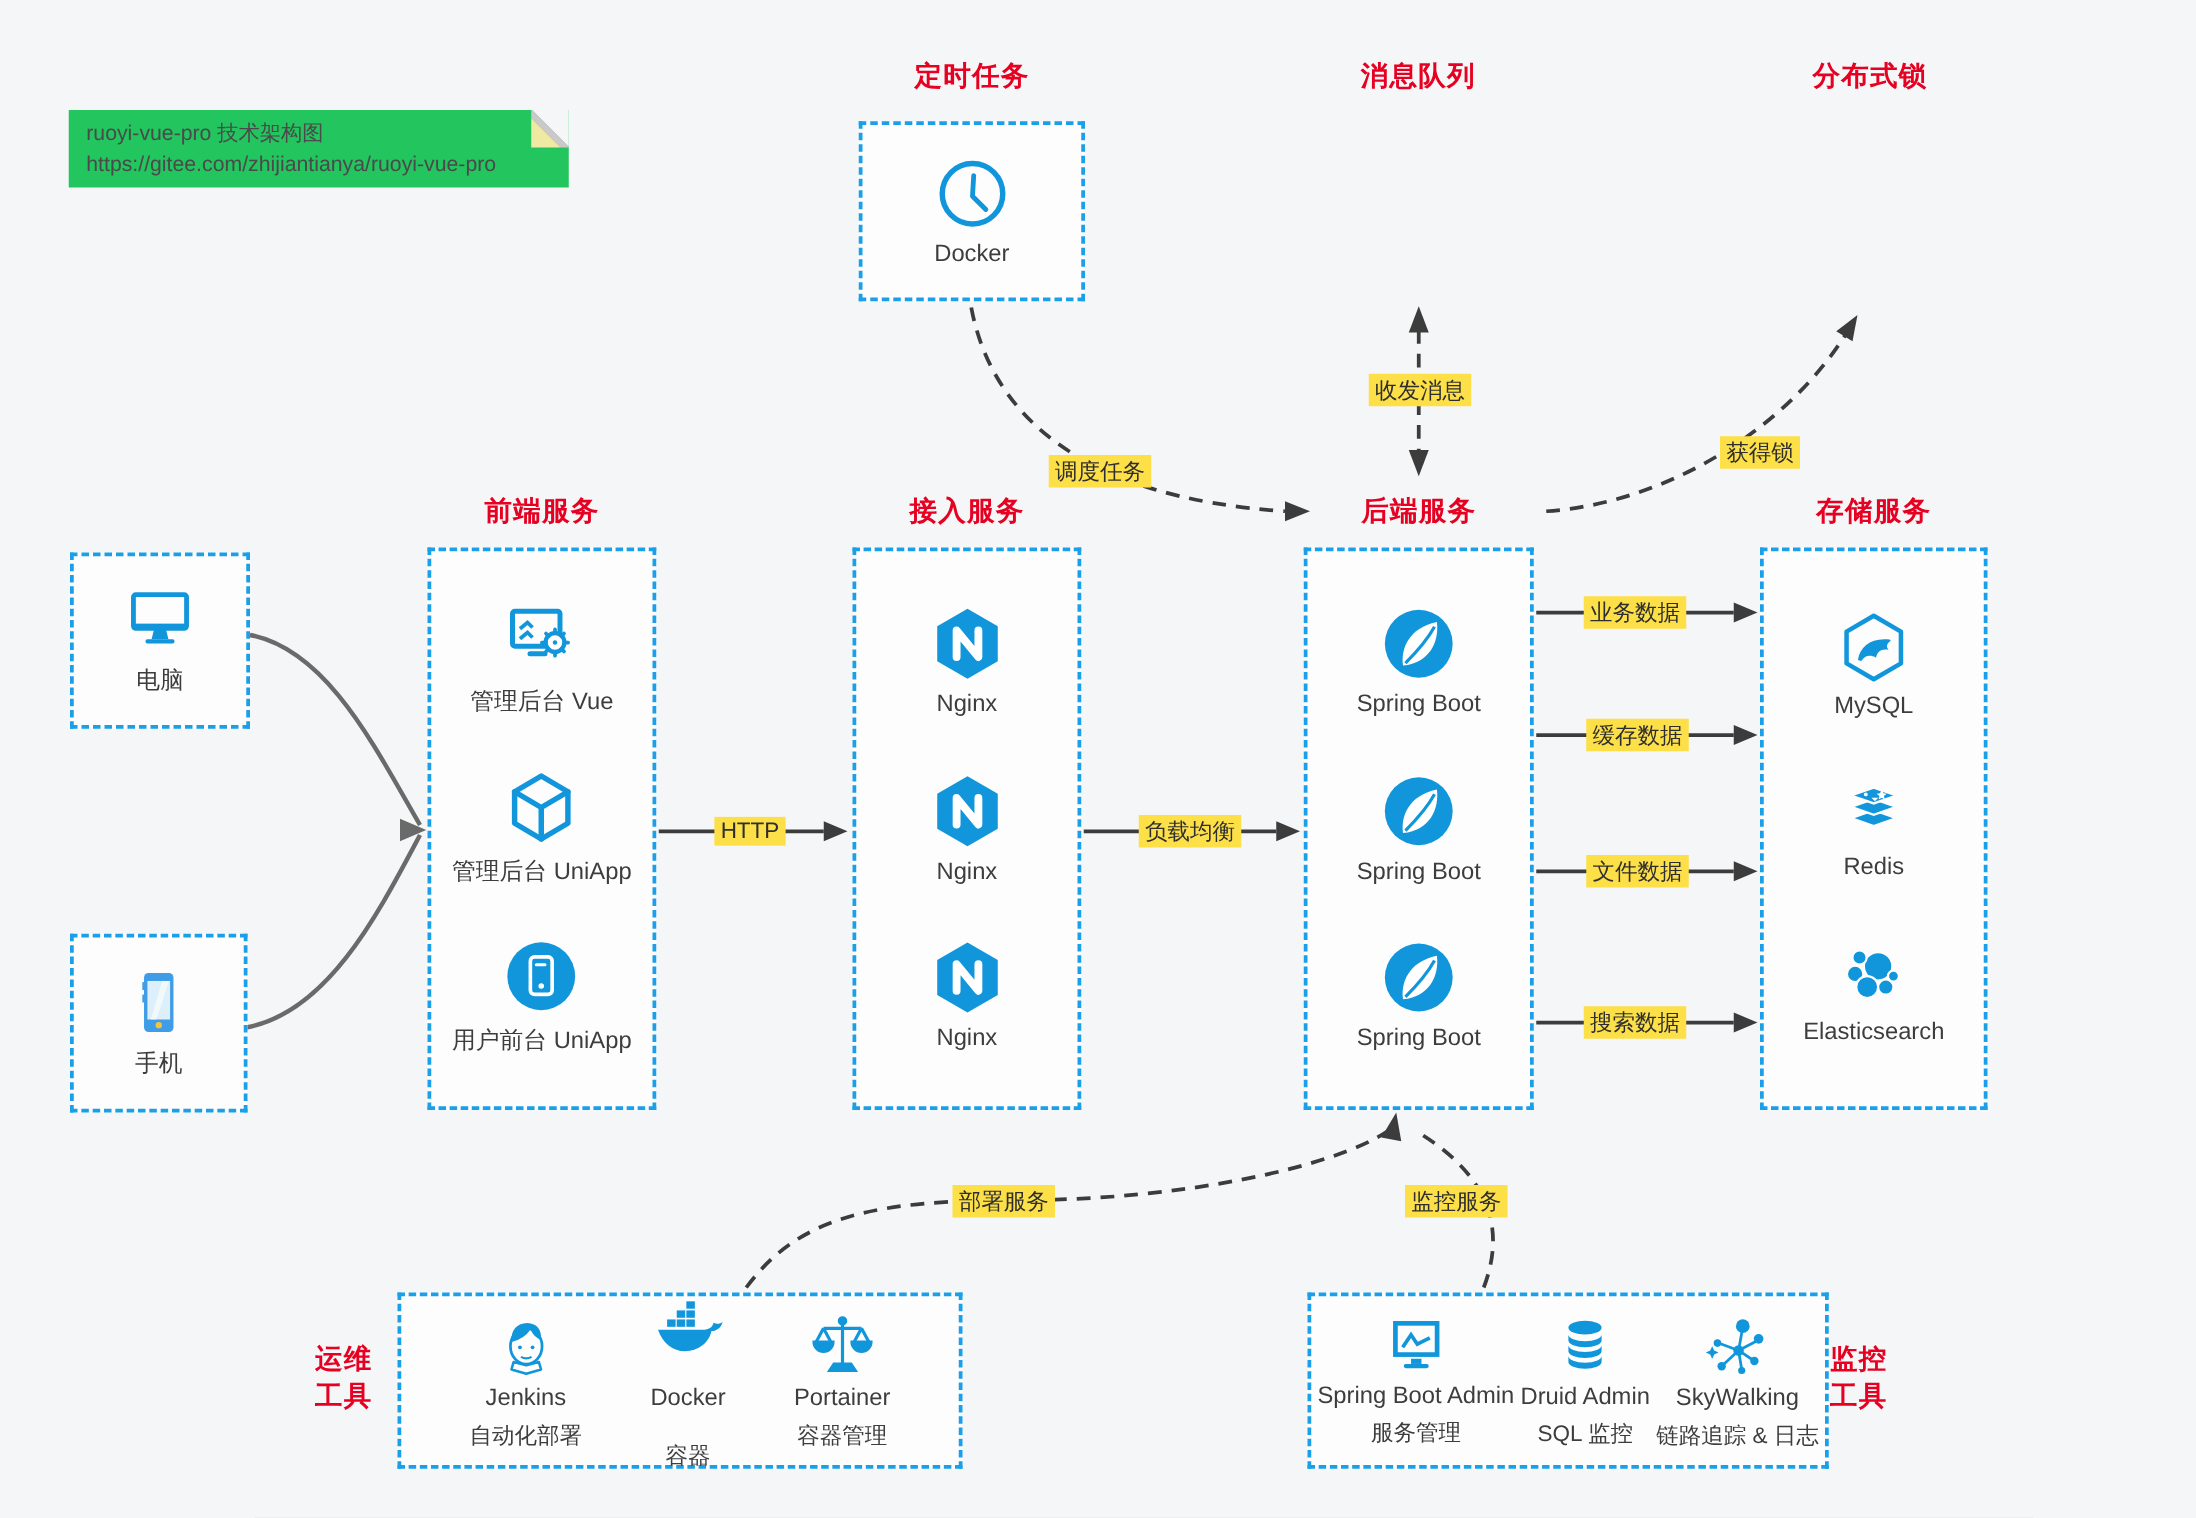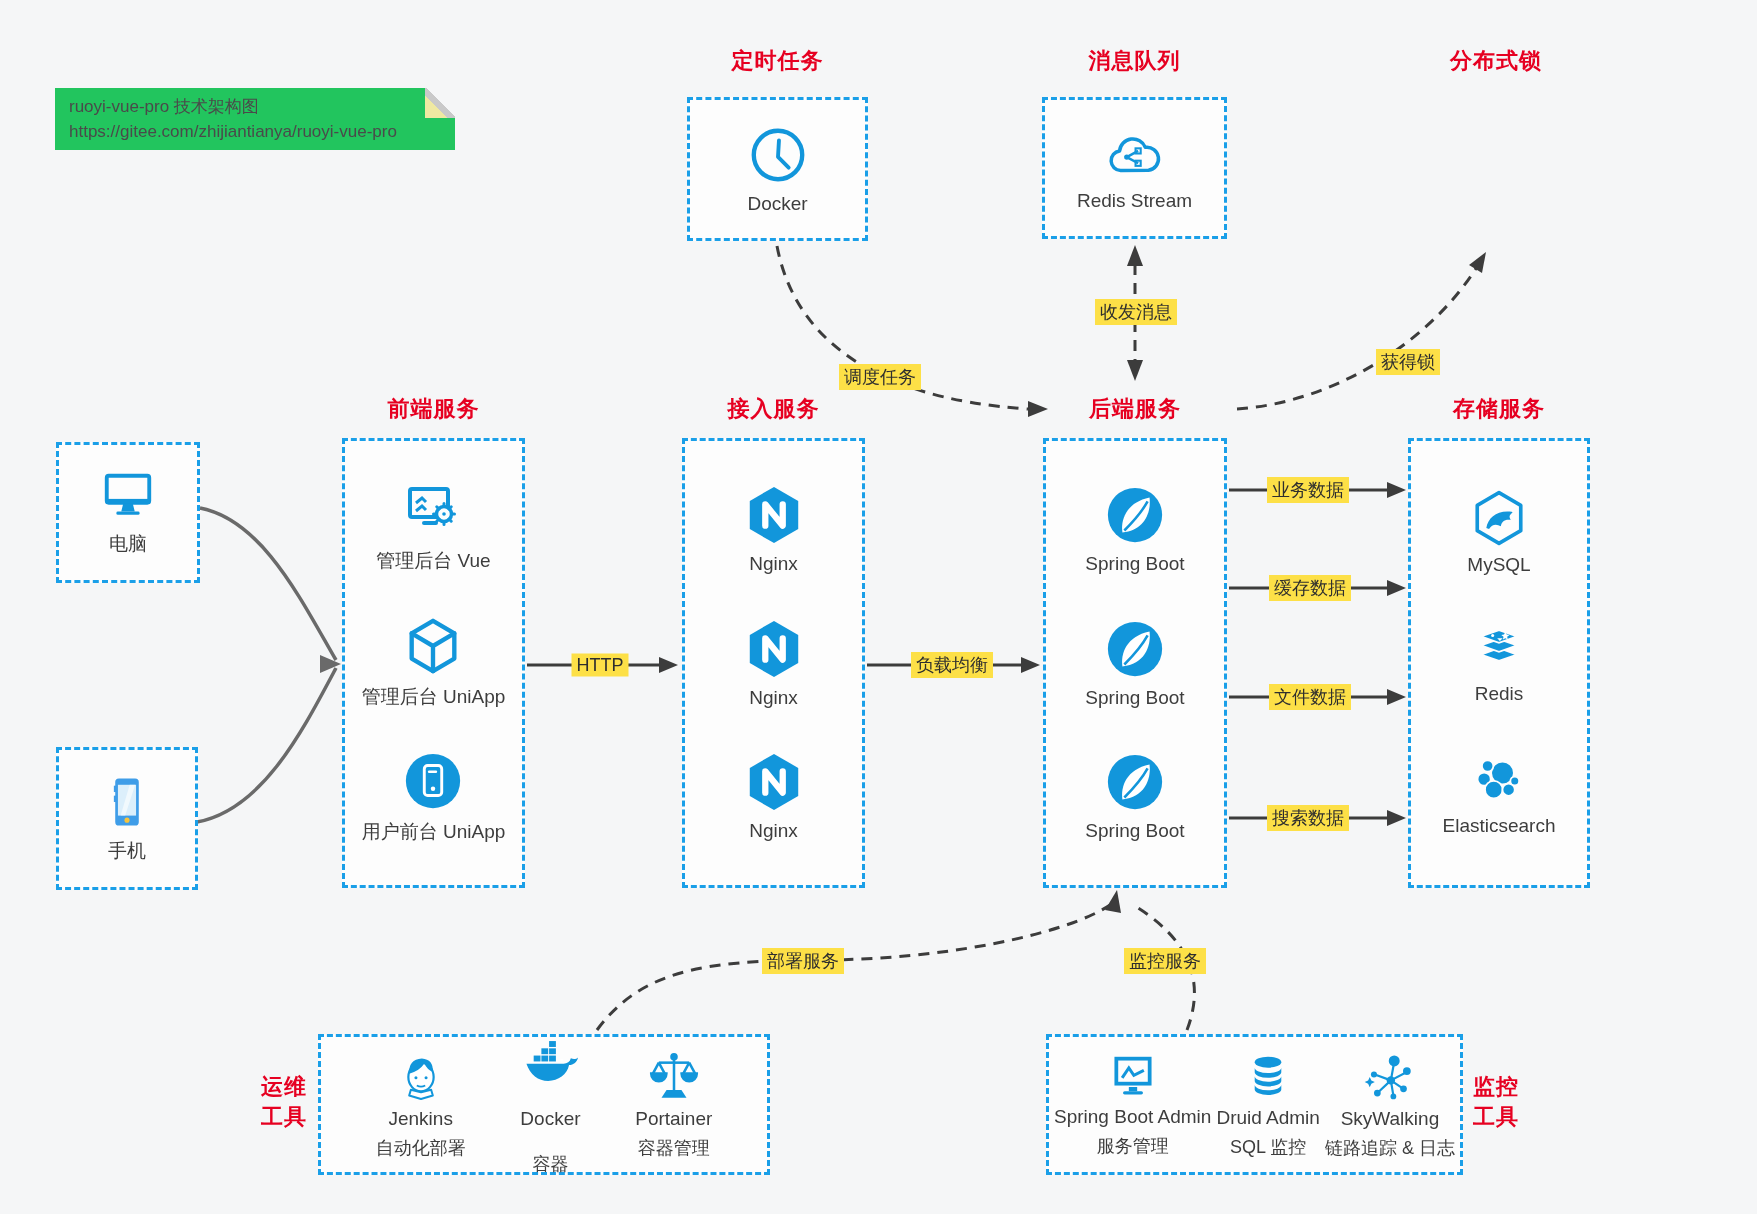--- a/index.html
+++ b/index.html
@@ -7,21 +7,21 @@
           font-family:"Liberation Sans","DejaVu Sans",sans-serif;overflow:hidden}
   .overlay{position:absolute;left:0;top:0;width:1757px;height:1214px;pointer-events:none}
   .dbox{position:absolute;border:3px dashed #1a9fe8;background:#fdfdfd;
         display:flex;align-items:center;justify-content:space-evenly;box-sizing:border-box}
   .col{flex-direction:column}
   .row{flex-direction:row}
   .item{display:flex;flex-direction:column;align-items:center;gap:7px}
   .ilabel{font-size:19px;color:#3d3d3d;white-space:nowrap;text-align:center}
   .isub{font-size:18px;color:#3d3d3d;white-space:nowrap;text-align:center;margin-top:2px}
   .gtitle{position:absolute;color:#e60021;font-weight:bold;font-size:22px;text-align:center;letter-spacing:1px}
-  .side-title{position:absolute;color:#e60021;font-weight:bold;font-size:22px;text-align:center;line-height:30px;letter-spacing:1px;white-space:pre-line}
+  .side-title{position:absolute;color:#e60021;font-weight:bold;font-size:22px;line-height:30px;letter-spacing:1px;white-space:pre-line}
   .elabel{position:absolute;transform:translate(-50%,-50%);background:#fde047;padding:1px 5px;
           font-size:18px;color:#2e2e2e;white-space:nowrap}
   .note{position:absolute;left:55px;top:88px;width:400px;height:62px;background:#22c55e;
         color:#4a4a4a;font-size:17px;line-height:25px;padding:6px 0 0 14px;box-sizing:border-box}
   .fold{position:absolute;top:0;right:0;width:30px;height:30px;
         background:linear-gradient(225deg,#f5f6f7 48%,#c9c9c9 48%,#c9c9c9 62%,#efe9a2 62%)}
   svg.ic{display:block}
 </style>
 </head>
 <body>
@@ -70,32 +70,20 @@
     <div class="item">
       <svg class="ic" width="62" height="62" viewBox="0 0 64 64">
         <circle cx="32" cy="32" r="25" fill="none" stroke="#1296db" stroke-width="4.5"></circle>
         <path d="M33,17 L32,34 L43,45" fill="none" stroke="#1296db" stroke-width="4" stroke-linecap="round" stroke-linejoin="round"></path>
       </svg>
       <div class="ilabel">Docker</div>
     </div>
   </div>
 
   <div class="gtitle" style="left:1042px;top:46px;width:185px">消息队列</div>
-  <div class="dbox col" style="left:1042px;top:97px;width:185px;height:142px">
-    <div class="item">
-      <svg class="ic" width="66" height="58" viewBox="0 0 64 56">
-        <path d="M19,44 a9.5,9.5 0 0 1 -1,-18.9 A13,13 0 0 1 43,21.5 a10.5,10.5 0 0 1 3,22.3 Z" fill="none" stroke="#1296db" stroke-width="3.4" stroke-linejoin="round"></path>
-        <path d="M25,31 L36,25 M25,31 L36,37" stroke="#1296db" stroke-width="2.4" fill="none"></path>
-        <circle cx="25" cy="31" r="2.6" fill="#1296db"></circle>
-        <rect x="33.5" y="22.5" width="5" height="5" fill="none" stroke="#1296db" stroke-width="2"></rect>
-        <rect x="33.5" y="34.5" width="5" height="5" fill="none" stroke="#1296db" stroke-width="2"></rect>
-      </svg>
-      <div class="ilabel">Redis Stream</div>
-    </div>
-  </div>
 
   <div class="gtitle" style="left:1405px;top:46px;width:182px">分布式锁</div>
 
   <div class="dbox col" style="left:56px;top:442px;width:144px;height:141px">
     <div class="item">
       <svg class="ic" width="62" height="56" viewBox="0 0 64 58">
         <rect x="10" y="8" width="44" height="28" rx="2" fill="none" stroke="#1296db" stroke-width="4"></rect>
         <rect x="10" y="32" width="44" height="5" fill="#1296db"></rect>
         <polygon points="27,37 37,37 39,45 25,45" fill="#1296db"></polygon>
         <rect x="20" y="45" width="24" height="3.5" rx="1.5" fill="#1296db"></rect>

